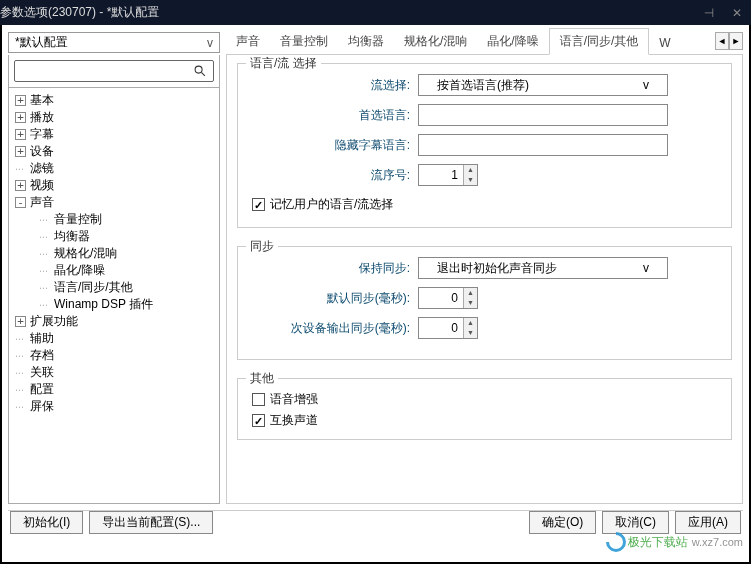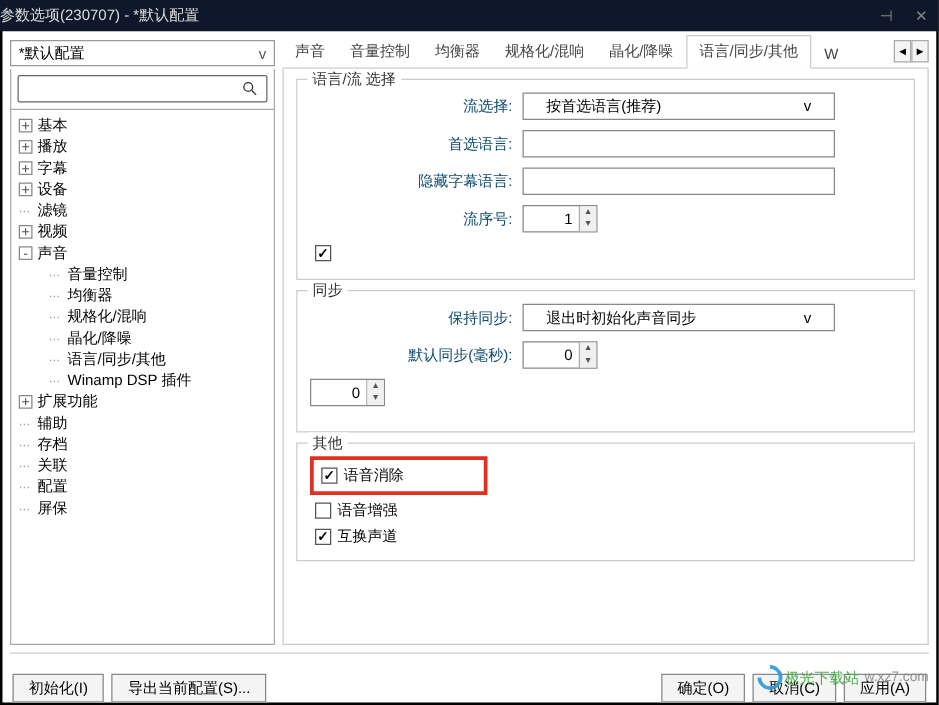--- a/index.html
+++ b/index.html
@@ -29,37 +29,37 @@
 .search-box { width: 100%; height: 22px; border: 1px solid #666; display: flex; align-items: center; justify-content: flex-end; padding: 0 6px; border-radius: 2px; }
 .search-box svg { width: 14px; height: 14px; }
 .tree-wrap { flex: 1; border: 1px solid #aaa; border-top: none; padding: 4px 2px; overflow: auto; background: #fff; }
 .tree-item { display: flex; align-items: center; height: 17px; padding-left: 4px; white-space: nowrap; color: #000; }
 .tree-item.depth1 { padding-left: 28px; }
 .tree-toggle { width: 11px; height: 11px; border: 1px solid #888; display: flex; align-items: center; justify-content: center; font-size: 11px; line-height: 7px; margin-right: 4px; color: #555; cursor: pointer; font-family: monospace; }
 .tree-dots { width: 11px; margin-right: 4px; color: #999; letter-spacing: -1px; font-size: 9px; }
 .tree-label { cursor: pointer; }
 
 .right-panel { flex: 1; border: 1px solid #ccc; border-top: none; padding: 8px 10px; overflow: auto; }
-.group { border: 1px solid #ccc; padding: 10px 10px 12px 10px; margin-bottom: 8px; position: relative; }
+.group { border: 1px solid #ccc; padding: 10px 10px 12px 10px; margin-bottom: 18px; position: relative; }
 .group-title { position: absolute; top: -9px; left: 8px; background: #fff; padding: 0 4px; color: #333; }
 .form-row { display: flex; align-items: center; margin-bottom: 8px; }
 .form-label { width: 170px; text-align: right; padding-right: 8px; color: #0c4a6e; }
 .select-box { flex: 1; max-width: 250px; height: 22px; border: 1px solid #888; display: flex; align-items: center; justify-content: space-between; padding: 0 18px; background: #fff; }
 .select-box.wide { max-width: 250px; }
 .text-input { flex: 1; max-width: 250px; height: 22px; border: 1px solid #888; background: #fff; }
 .spinner { width: 60px; height: 22px; border: 1px solid #888; display: flex; background:#fff; }
 .spinner .num { flex: 1; text-align: right; padding: 3px 5px 0 0; }
 .spinner .arrows { width: 14px; display: flex; flex-direction: column; border-left:1px solid #aaa;}
 .spinner .arrows span { flex: 1; font-size: 7px; text-align: center; line-height: 9px; color: #555; background:#f0f0f0; cursor:pointer;}
 .check-row { display: flex; align-items: center; padding: 2px 4px; }
 .checkbox { width: 13px; height: 13px; border: 1px solid #555; margin-right: 5px; display: flex; align-items: center; justify-content: center; background: #fff; cursor: pointer; }
 .checkbox.checked::after { content: "✓"; font-size: 11px; line-height: 10px; color: #000; font-weight: bold; }
 .red-box { border: 3px solid #e03020; padding: 2px 60px 2px 2px; display: inline-block; margin-bottom: 2px; }
 
-.bottom-bar { height: 40px; border-top: 1px solid #ccc; margin: 0 6px; display: flex; align-items: flex-end; padding: 0 2px; }
+.bottom-bar { height: 52px; border-top: 1px solid #ccc; margin: 0 6px; display: flex; align-items: flex-start; padding: 0 2px; }
 .push-btn { height: 23px; border: 1px solid #888; background: #f4f4f4; padding: 0 12px; margin-right: 6px; cursor: pointer; display: flex; align-items: center; }
 .spacer { flex: 1; }
 
 .watermark { position: absolute; right: 6px; bottom: 10px; color: #3fa53f; font-size: 14px; opacity: .9; display:flex; align-items:center; gap:2px;}
 .watermark .logo { width:20px; height:20px; border:3px solid #2c9ad6; border-radius:50%; border-left-color:transparent; transform:rotate(45deg);}
 .watermark .small { font-size:11px; color:#888; margin-left:2px;}
 </style>
 </head>
 <body>
 
@@ -206,20 +206,21 @@
           <div class="spinner">
             <span class="num">1</span>
             <span class="arrows">
                 <span>▲</span>
                 <span>▼</span>
               </span>
           </div>
         </div>
         <div class="check-row" style="margin-top:8px;">
           <span class="checkbox checked"></span>
+          <span>记忆用户的语言/流选择</span>
         </div>
       </div>
 
       <div class="group">
         <span class="group-title">同步</span>
         <div class="form-row">
           <span class="form-label">保持同步:</span>
           <div class="select-box wide">
             <span>退出时初始化声音同步</span>
             <span>v</span>
@@ -229,38 +230,33 @@
           <span class="form-label">默认同步(毫秒):</span>
           <div class="spinner">
             <span class="num">0</span>
             <span class="arrows">
                 <span>▲</span>
                 <span>▼</span>
               </span>
           </div>
         </div>
         <div class="form-row">
+          <span class="form-label">次设备输出同步(毫秒):</span>
           <div class="spinner">
             <span class="num">0</span>
             <span class="arrows">
                 <span>▲</span>
                 <span>▼</span>
               </span>
           </div>
         </div>
       </div>
 
       <div class="group" style="padding-bottom:8px;">
         <span class="group-title">其他</span>
-        <div class="red-box">
-          <div class="check-row">
-            <span class="checkbox checked"></span>
-            <span>语音消除</span>
-          </div>
-        </div>
         <div class="check-row">
           <span class="checkbox"></span>
           <span>语音增强</span>
         </div>
         <div class="check-row">
           <span class="checkbox checked"></span>
           <span>互换声道</span>
         </div>
       </div>
 

